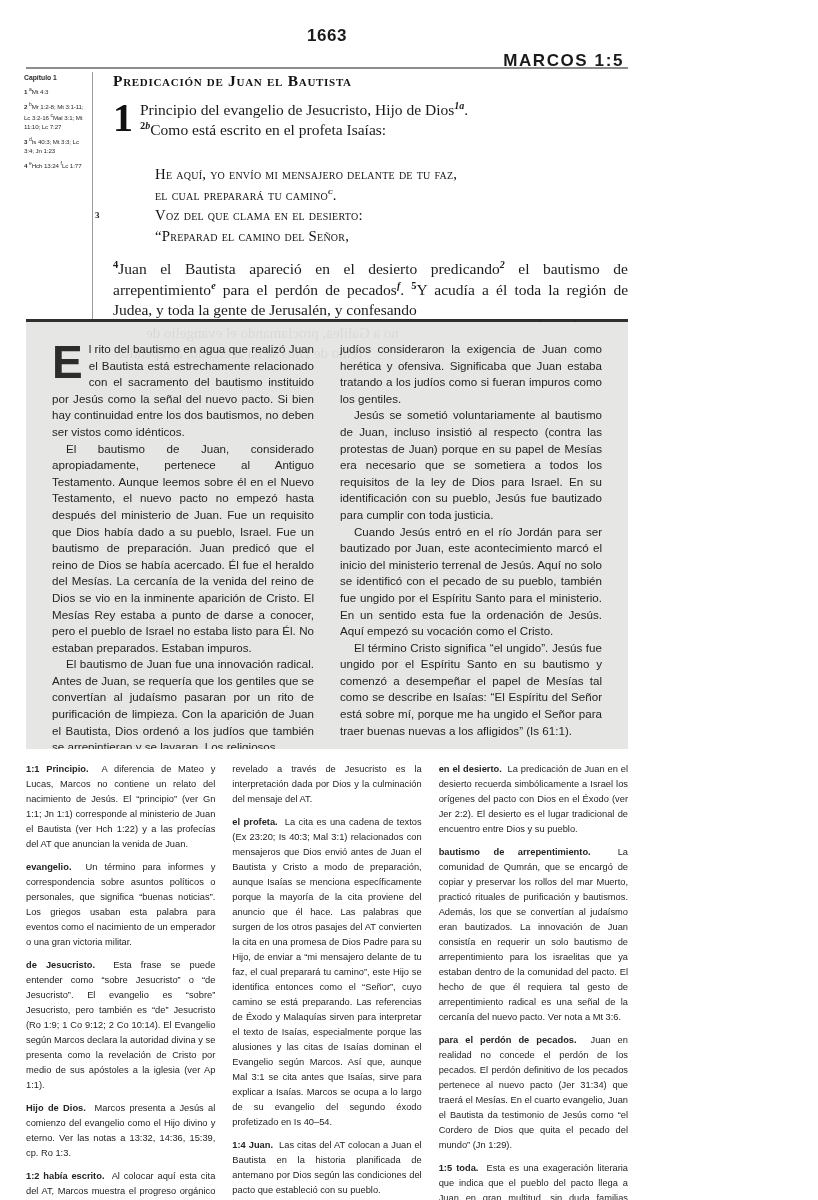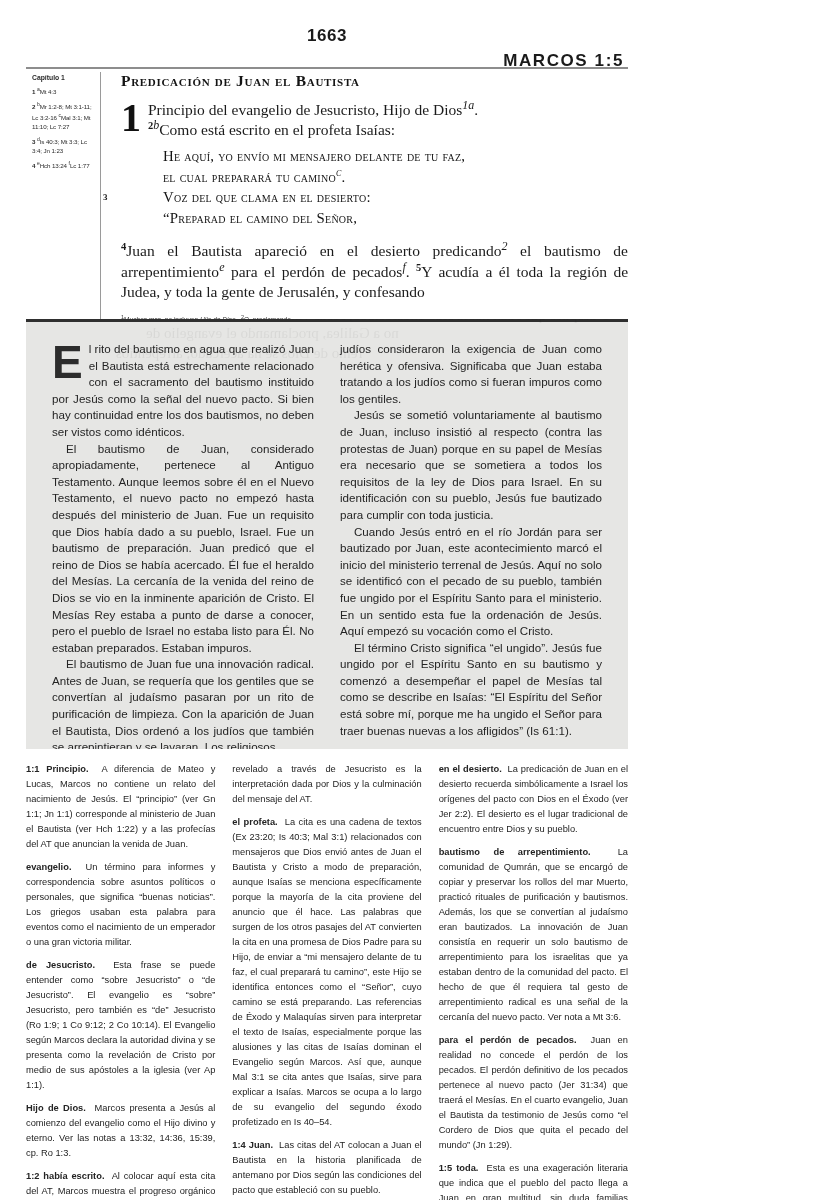--- a/index.html
+++ b/index.html
@@ -44,21 +44,21 @@
   }
 
   
   .toprule{
     position:absolute;left:26px;right:26px;top:67px;
     height:2px;background:#8d8d8d;
   }
 
   
   .scripture{
-    position:absolute;left:30px;right:26px;top:72px;
+    position:absolute;left:22px;right:26px;top:72px;
     display:flex;
     align-items:stretch;
   }
   .xrefcol{
     width:70px;min-width:70px;
     padding:2px 6px 0 2px;
     box-sizing:border-box;
     font-family:"Liberation Sans", sans-serif;
     font-size:6.2px;
     line-height:8.6px;
@@ -113,28 +113,29 @@
     margin:1px 7px 0 0;
     color:#111;
   }
   .vn{
     font-weight:700;
     font-size:10.5px;
     vertical-align:super;
     line-height:0;
   }
   .fn{
-    font-size:12px;
+    font-size:10px;
     vertical-align:super;
     line-height:0;
     font-style:italic;
+    font-weight:bold;
   }
 
   .poetry{
-    margin:6px 0 0 0;
+    margin:24px 0 0 0;
     padding-left:42px;
     font-variant:small-caps;
     font-size:14.8px;
     line-height:20.5px;
     letter-spacing:.25px;
     color:#141414;
     position:relative;
   }
   .poetry .pl{display:block;white-space:nowrap;}
   .poetry .marginverse{

